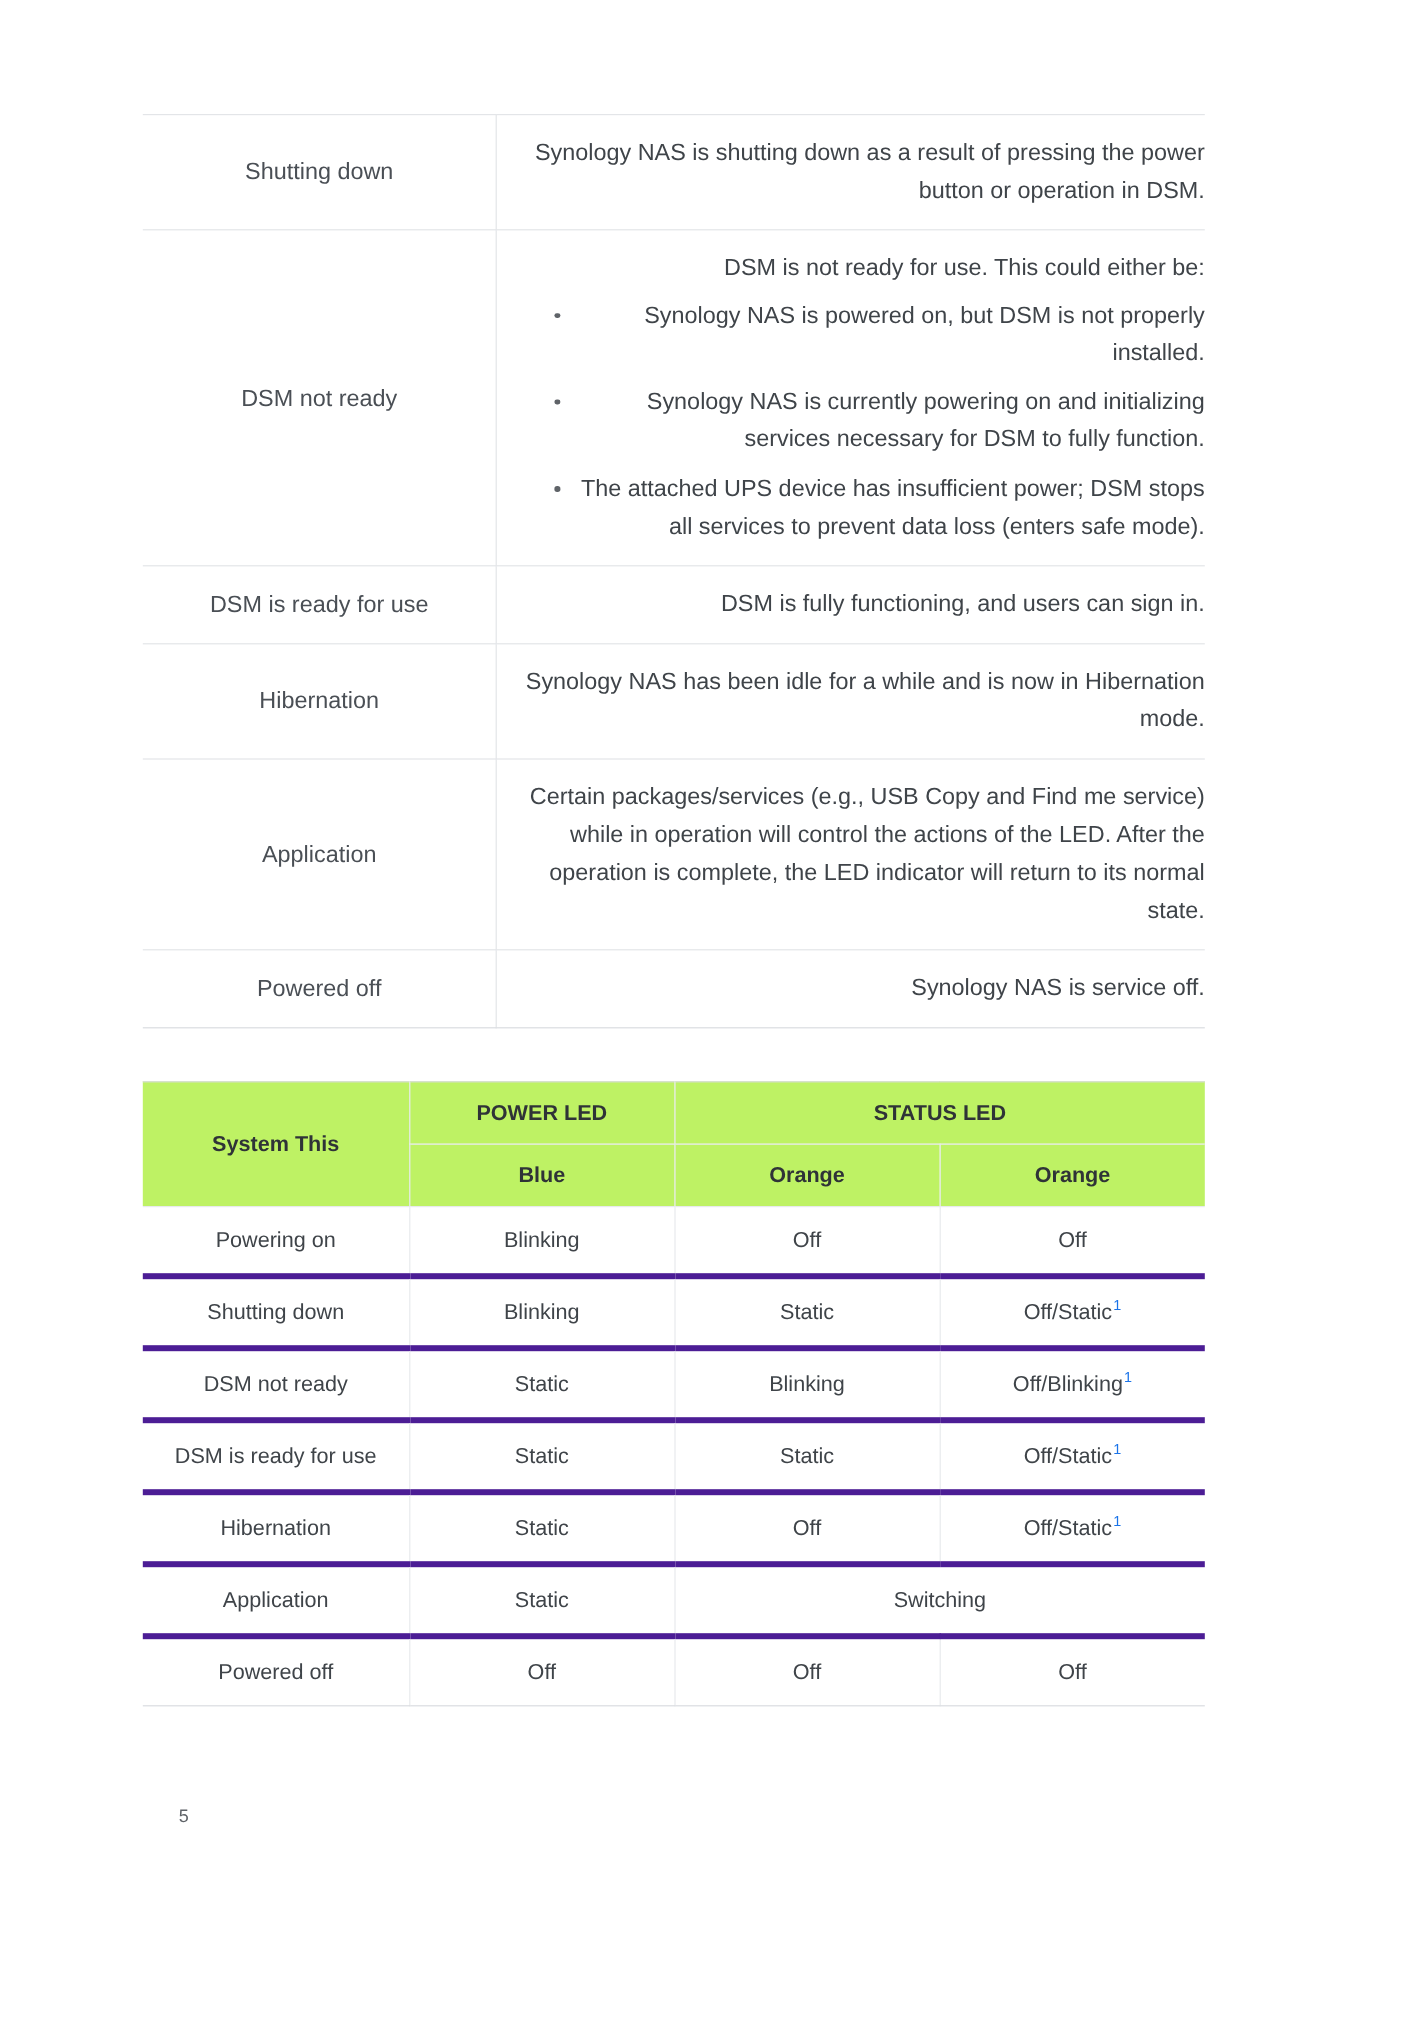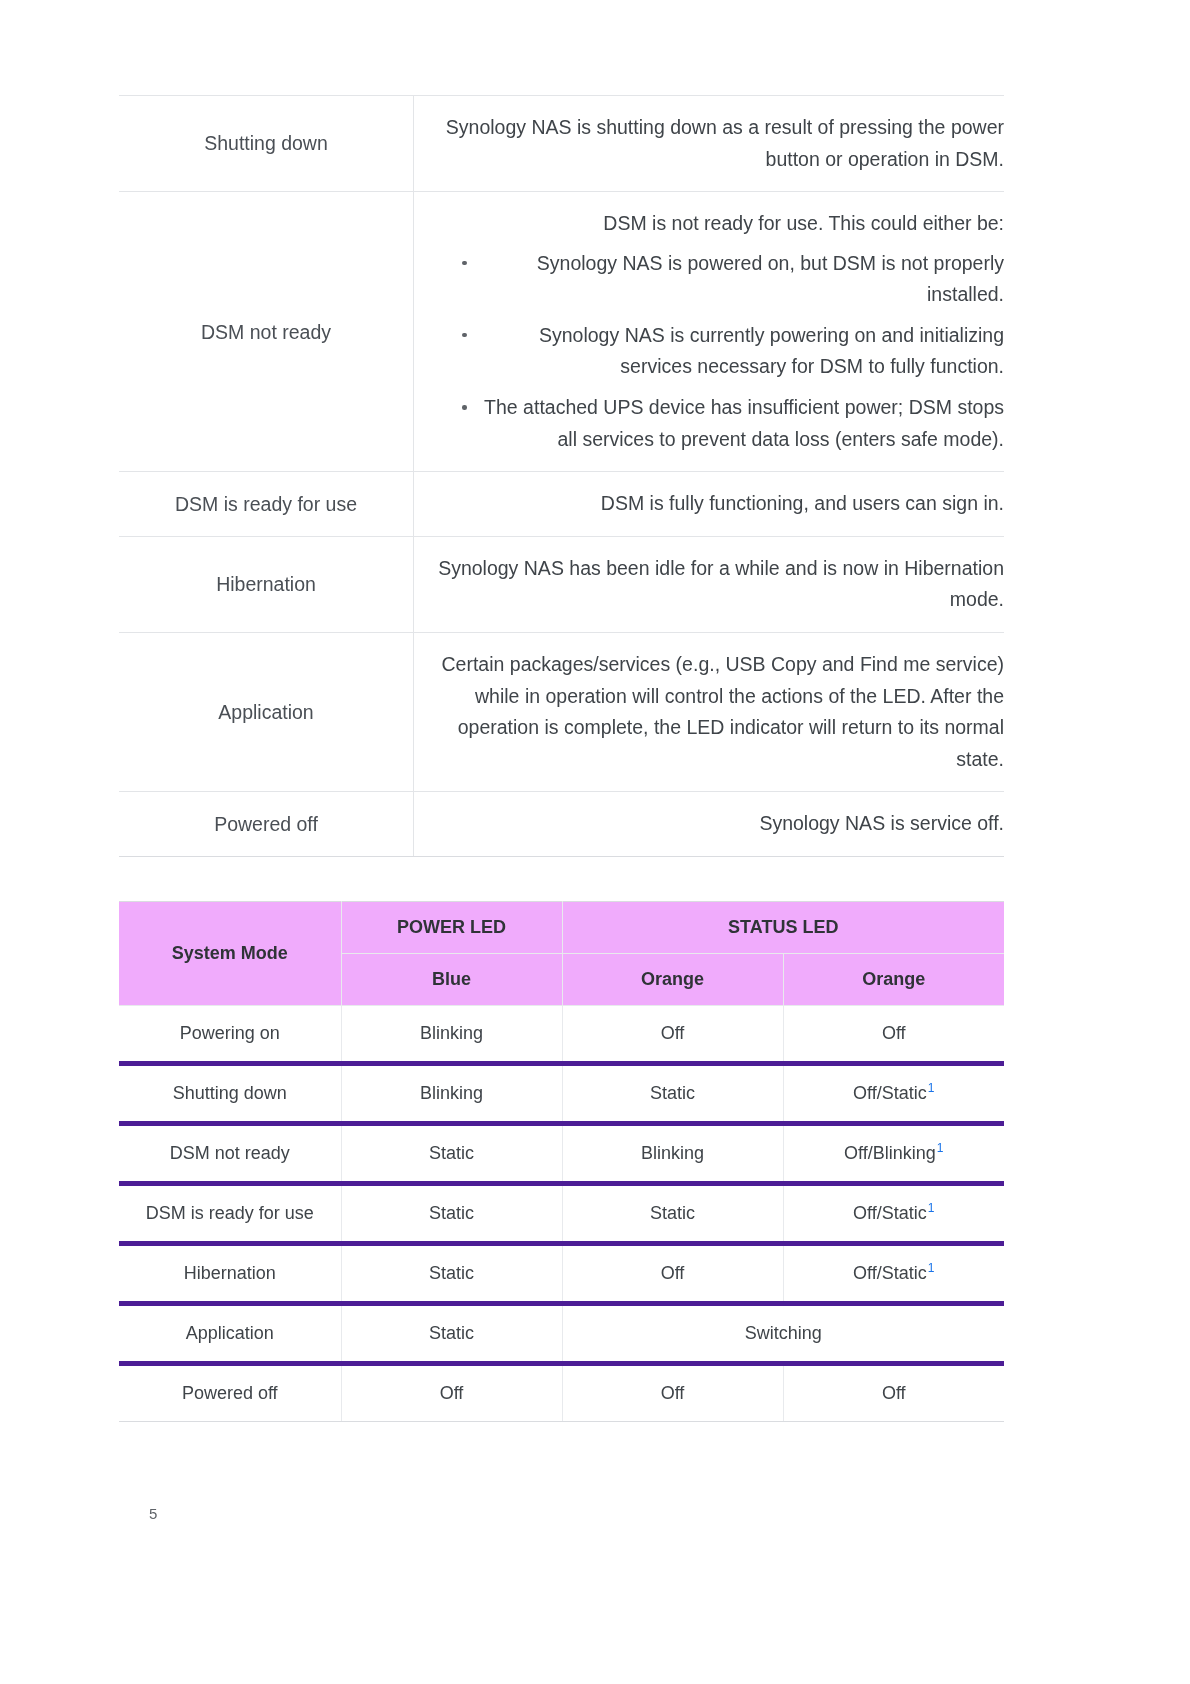--- a/index.html
+++ b/index.html
@@ -103,21 +103,21 @@
 
   
   .t-modes { margin-top: 44px; }
   .t-modes th, .t-modes td {
     font-size: 18px;
     text-align: center;
     border-right: 1px solid #e8eaed;
   }
   .t-modes th:last-child, .t-modes td:last-child { border-right: none; }
   .t-modes thead th {
-    background: #f0abfc;
+    background: #bef264;
     font-weight: bold;
     color: #2f3337;
     padding: 15px 12px;
     border-top: 1px solid #dadce0;
     border-bottom: 1px solid #e8eaed;
     margin-left: 36px;
   }
   .t-modes thead th.sysmode {
     border-bottom: 1px solid #e8eaed;
   }
@@ -212,21 +212,21 @@
 
     <table class="t-modes">
       <colgroup>
         <col class="col-mode">
         <col class="col-blue">
         <col class="col-green">
         <col class="col-orange">
       </colgroup>
       <thead>
         <tr>
-          <th class="sysmode" rowspan="2">System Mode</th>
+          <th class="sysmode" rowspan="2">System This</th>
           <th>POWER LED</th>
           <th colspan="2">STATUS LED</th>
         </tr>
         <tr>
           <th>Blue</th>
           <th>Orange</th>
           <th>Orange</th>
         </tr>
       </thead>
       <tbody>

